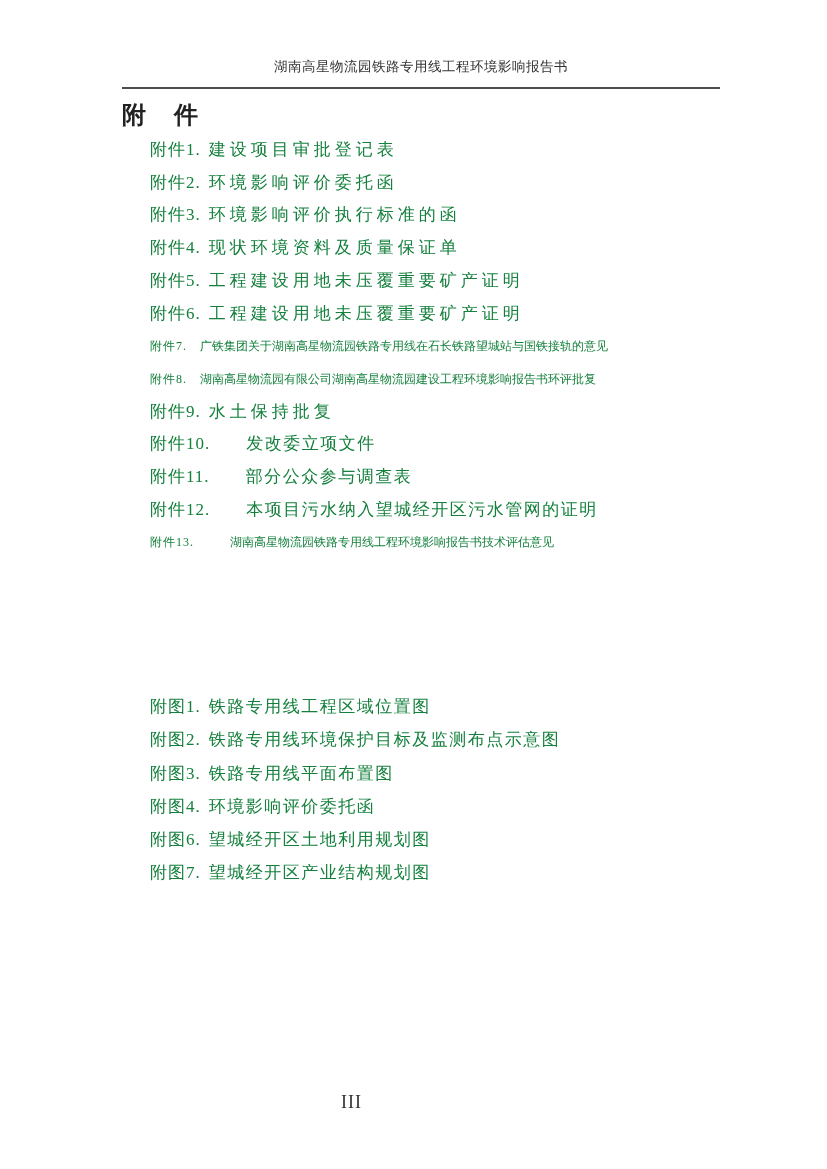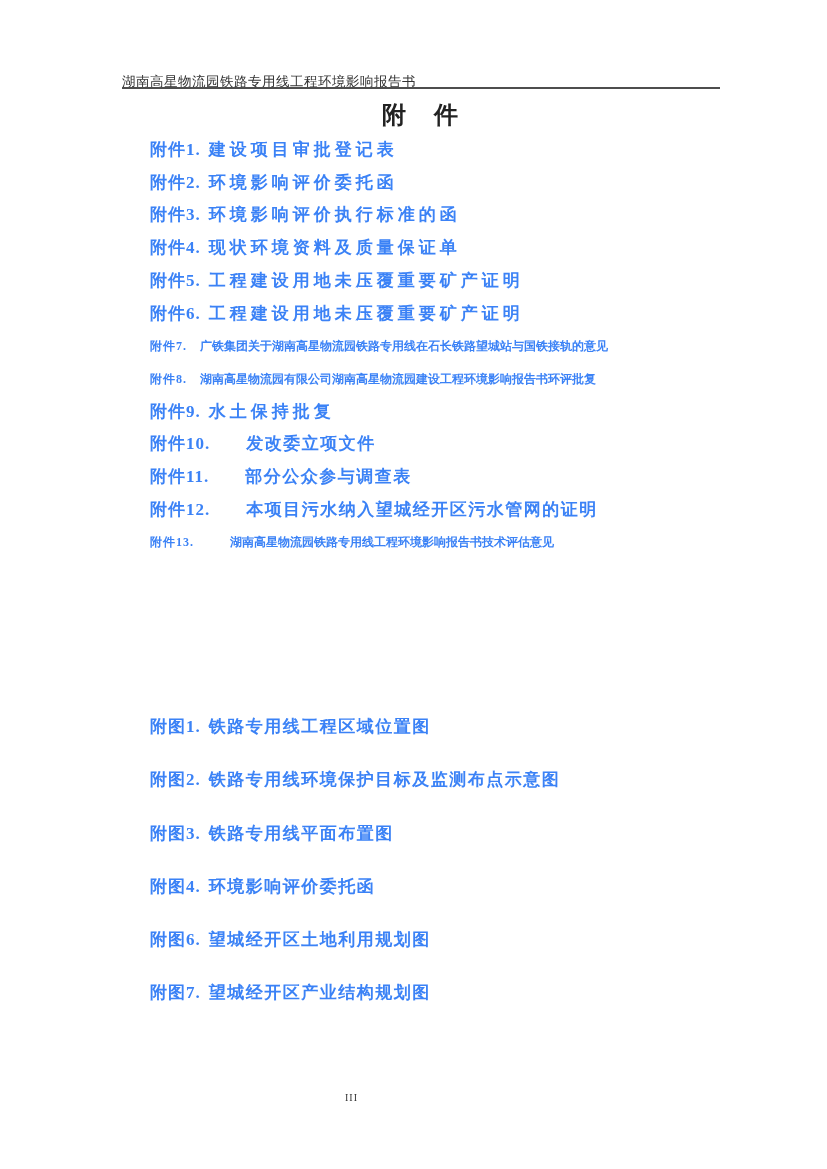--- a/index.html
+++ b/index.html
@@ -13,80 +13,78 @@
     height: 1169px;
     background: #ffffff;
     font-family: "Liberation Serif", "DejaVu Serif", serif;
     color: #2b2b2b;
     overflow: hidden;
   }
   .running-header {
     position: absolute;
     left: 122px;
     width: 598px;
-    top: 73px;
-    text-align: left;
+    top: 58px;
+    text-align: center;
     font-size: 13.5px;
     letter-spacing: 0.5px;
     color: #333333;
     white-space: nowrap;
   }
   .header-rule {
     position: absolute;
     left: 122px;
     width: 598px;
     top: 87px;
     height: 0;
     border-top: 2px solid #4d4d4d;
   }
   .section-title {
     position: absolute;
     left: 122px;
     width: 598px;
-    text-align: center;
     font-size: 24px;
     font-weight: bold;
     color: #222222;
     letter-spacing: 2px;
   }
   #attachments-title { top: 99px; }
   #figures-title { top: 657px; }
   .doc-list {
     position: absolute;
     left: 122px;
     width: 598px;
   }
   #attachments-list { top: 134px; }
   #figures-list { top: 690px; }
   .item {
     margin: 0;
     padding: 0;
     text-indent: 28px;
     font-size: 17px;
     line-height: 32.7px;
-    color: #3b82f6;
-    font-weight: bold;
+    color: #15803d;
   }
-  #figures-list .item { line-height: 33.3px; margin-top: 20px; }
+  #figures-list .item { line-height: 33.3px; }
   
   .sp-wide { letter-spacing: 4px; }
   .sp-mid  { letter-spacing: 1.5px; }
   .sp-none { letter-spacing: 0; font-size: 12px; }
   .item .label { letter-spacing: 1px; }
   
   .gap-s { margin-left: 8px; }
   .gap-m { margin-left: 13px; }
   .gap-l { margin-left: 36px; }
   .page-number {
     position: absolute;
     left: 0;
     width: 703px;
     top: 1092px;
     text-align: center;
-    font-size: 10px;
+    font-size: 18px;
     letter-spacing: 1px;
     color: #333333;
   }
 </style>
 </head>
 <body>
 
 <div class="page">
 
   <div class="running-header">湖南高星物流园铁路专用线工程环境影响报告书</div>

